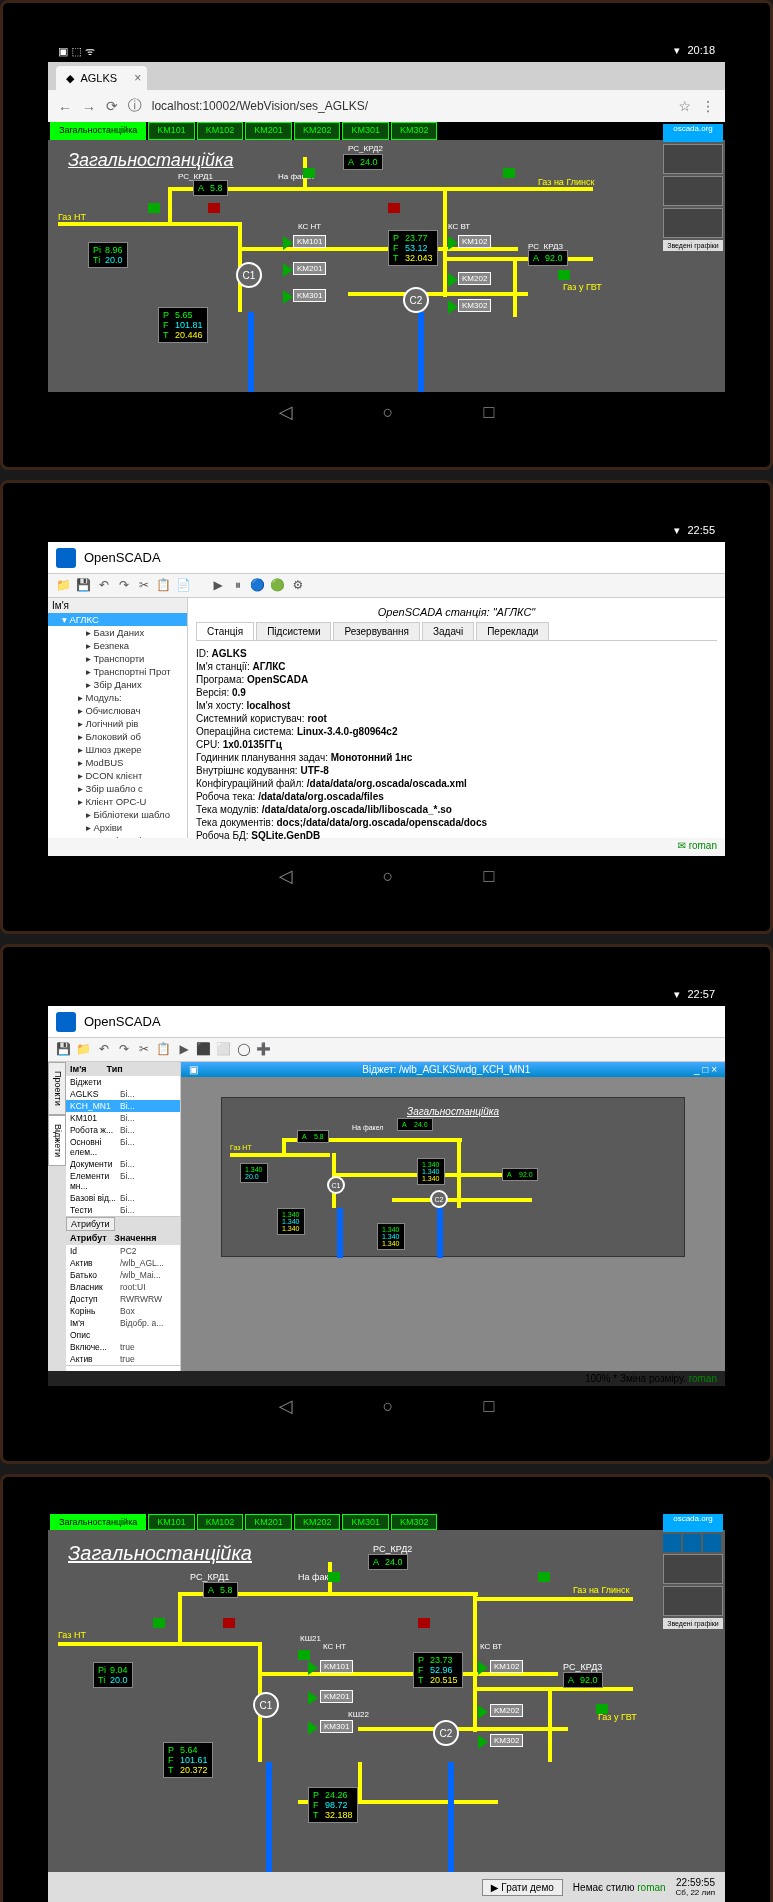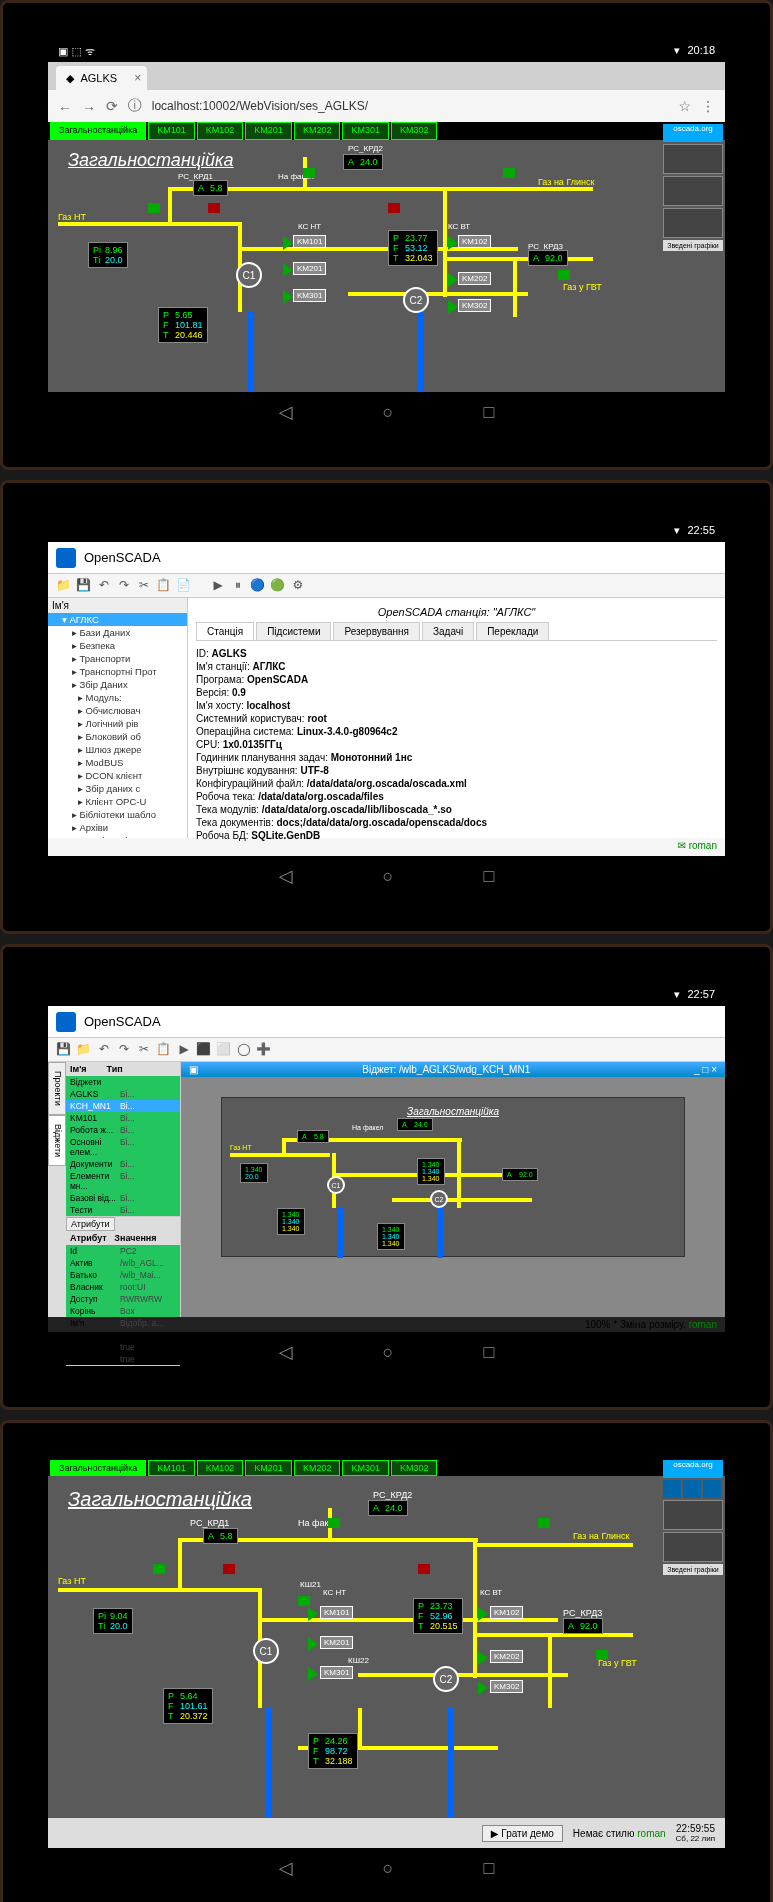--- a/index.html
+++ b/index.html
@@ -49,33 +49,33 @@
 .app-titlebar{background:#fff;height:32px;display:flex;align-items:center;padding:0 8px;gap:8px;border-bottom:1px solid #ccc}
 .app-icon{width:20px;height:20px;background:#06c;border-radius:3px}
 .app-title{font-size:13px}
 .toolbar{background:#f5f5f5;height:24px;display:flex;align-items:center;padding:0 8px;gap:4px;border-bottom:1px solid #ccc}
 .toolbar span{width:16px;height:16px;font-size:12px;text-align:center;color:#555}
 .config-body{display:flex;height:240px;background:#fff;font-size:10px}
 .tree-panel{width:140px;border-right:1px solid #ccc;overflow:hidden}
 .tree-hdr{background:#eee;padding:2px 4px;font-size:10px}
 .tree-item{padding:1px 4px 1px 14px;font-size:9.5px;color:#333;white-space:nowrap}
 .tree-item.sel{background:#3af;color:#fff}
-.tree-item.sub{padding-left:24px}
+.tree-item.sub{padding-left:38px}
 .tree-item.sub2{padding-left:30px}
 .detail-panel{flex:1;padding:4px 8px}
 .detail-title{text-align:center;font-style:italic;font-size:11px;padding:4px}
 .detail-tabs{display:flex;gap:2px;border-bottom:1px solid #ccc;margin-bottom:6px}
 .detail-tab{padding:3px 10px;font-size:10px;border:1px solid #ccc;border-bottom:none;background:#eee}
 .detail-tab.active{background:#fff}
 .kv{font-size:10px;padding:1px 0}
 .kv b{font-weight:bold}
 .status-line{background:#f5f5f5;height:18px;font-size:10px;text-align:right;padding:2px 8px;color:#080}
 
 
-.editor-body{display:flex;height:255px;background:#22c55e;font-size:9px}
+.editor-body{display:flex;height:309px;background:#ffffff;font-size:9px}
 .side-tabs{width:18px;background:#ddd;display:flex;flex-direction:column}
 .side-tab{writing-mode:vertical-rl;padding:8px 2px;font-size:9px;border:1px solid #aaa;background:#eee}
 .prop-panel{width:115px;border-right:1px solid #ccc}
 .prop-section{border-bottom:1px solid #ccc}
 .prop-hdr{background:#ddd;padding:2px 4px;font-size:9px;font-weight:bold}
 .prop-row{display:flex;font-size:8.5px;padding:1px 4px}
 .prop-row .k{width:50px}
 .prop-row .v{flex:1;color:#444}
 .prop-row.sel{background:#3af;color:#fff}
 .prop-row.sel .v{color:#fff}
@@ -252,21 +252,21 @@
             <div class="tree-item sub">▸ Транспорти</div>
             <div class="tree-item sub">▸ Транспортні Прот</div>
             <div class="tree-item sub">▸ Збір Даних</div>
             <div class="tree-item sub2">▸ Модуль:</div>
             <div class="tree-item sub2">▸ Обчислювач</div>
             <div class="tree-item sub2">▸ Логічний рів</div>
             <div class="tree-item sub2">▸ Блоковий об</div>
             <div class="tree-item sub2">▸ Шлюз джере</div>
             <div class="tree-item sub2">▸ ModBUS</div>
             <div class="tree-item sub2">▸ DCON клієнт</div>
-            <div class="tree-item sub2">▸ Збір даних с</div>
+            <div class="tree-item sub2">▸ Збір шабло с</div>
             <div class="tree-item sub2">▸ Клієнт OPC-U</div>
             <div class="tree-item sub">▸ Бібліотеки шабло</div>
             <div class="tree-item sub">▸ Архіви</div>
             <div class="tree-item sub">▸ Спеціальні</div>
           </div>
     </div>
     <div class="detail-panel">
       <div class="detail-title">OpenSCADA станція: "АГЛКС"</div>
       <div class="detail-tabs">
         <span class="detail-tab active">Станція</span>

